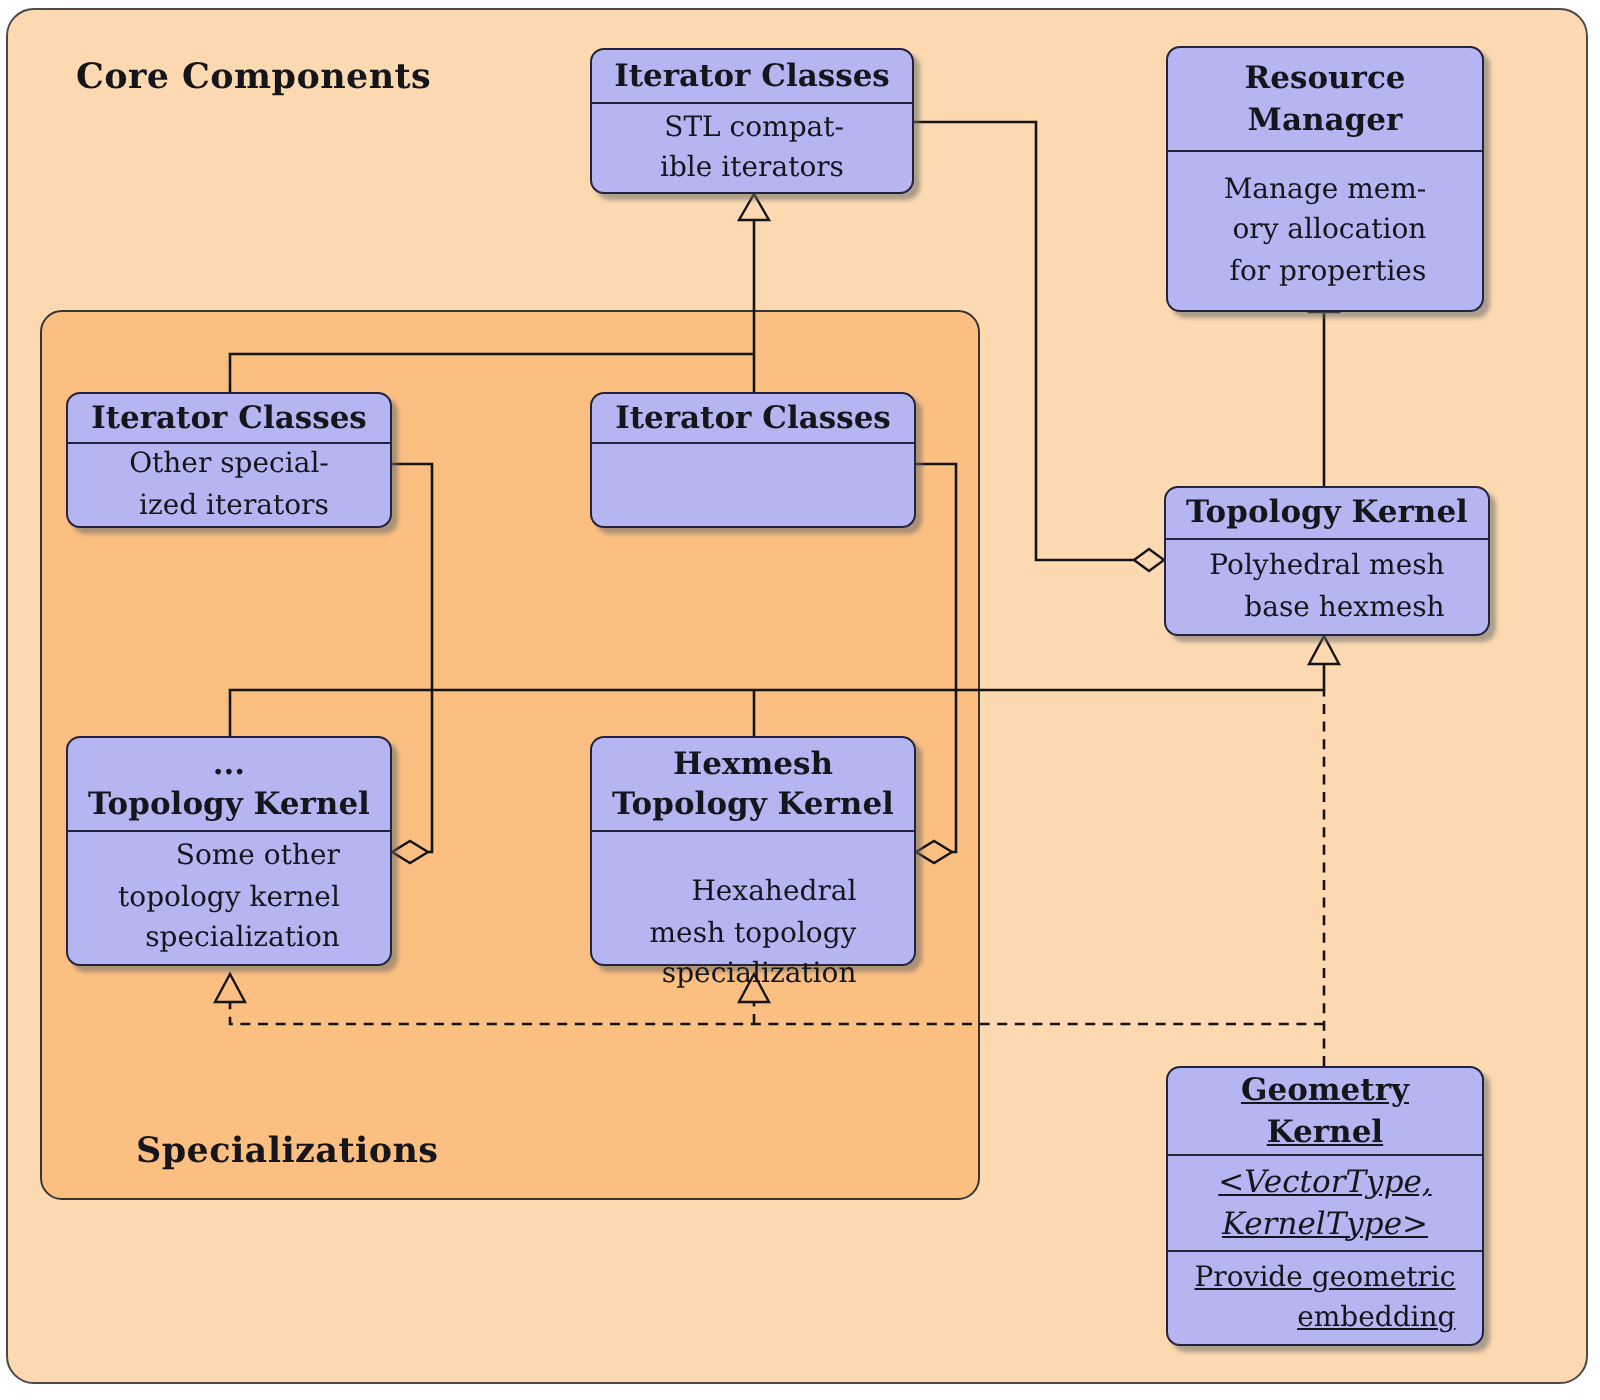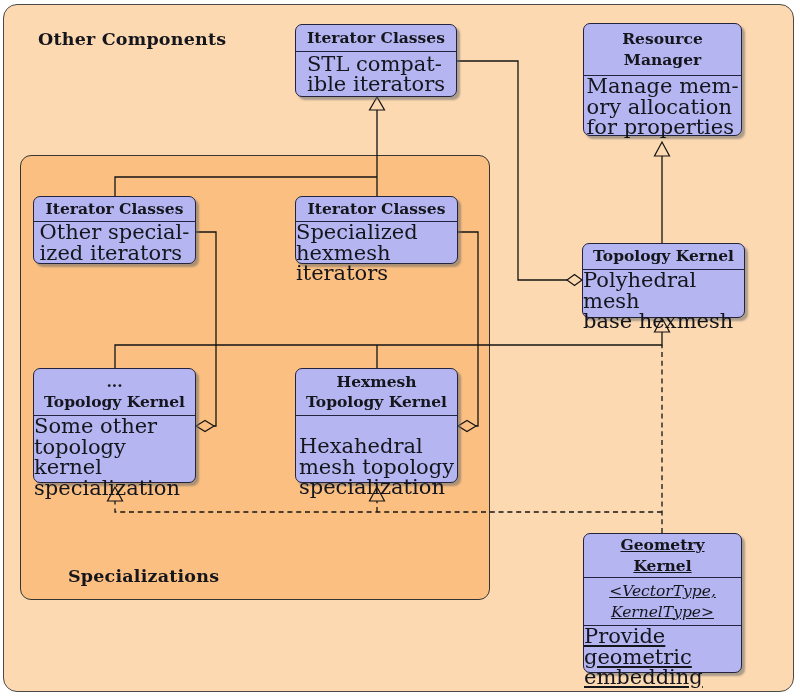--- a/index.html
+++ b/index.html
@@ -44,39 +44,39 @@
     display:flex;align-items:center;justify-content:center;white-space:pre-line;
     flex:0 0 auto;box-sizing:border-box;
   }
   .uml .m{
     font-style:italic;font-size:15.5px;line-height:20.5px;text-align:center;
     border-bottom:1.3px solid var(--node-border);
     display:flex;align-items:center;justify-content:center;white-space:pre-line;
     flex:0 0 auto;box-sizing:border-box;
   }
   .uml .b{
-    font-size:21px;line-height:20.5px;text-align:left;
+    font-size:14px;line-height:20.5px;text-align:right;
     display:flex;align-items:center;justify-content:center;white-space:pre-line;
     flex:1 1 auto;
   }
   .wires path{stroke:var(--line);stroke-width:1.3;fill:none;}
   .wires path.dash{stroke-dasharray:5 3.8;}
   .wires polygon{stroke:var(--line);stroke-width:1.2;}
   .fill-outer{fill:var(--outer-bg);}
   .fill-inner{fill:var(--inner-bg);}
 </style>
 </head>
 <body>
 
 <div class="canvas">
 
   <div class="outer-frame"></div>
   <div class="inner-frame"></div>
 
-  <div class="region-label core-label">Other Components</div>
+  <div class="region-label core-label">Core Components</div>
   <div class="region-label spec-label">Specializations</div>
 
   <svg class="wires" width="800" height="700">
 
     <path d="M115,196 V177 H377 M377,196 V110"></path>
     <polygon class="fill-outer" points="377,97 369.5,110 384.5,110"></polygon>
 
     <path d="M457,61 H518 V280 H568"></path>
     <polygon class="fill-outer" points="582,280 574.5,274.5 567,280 574.5,285.5"></polygon>
 
@@ -97,21 +97,21 @@
     <polygon class="fill-inner" points="115,487 107.5,501 122.5,501"></polygon>
     <polygon class="fill-inner" points="377,487 369.5,501 384.5,501"></polygon>
   </svg>
 
   <div class="uml" style="left:295px;top:24px;width:162px;height:73px;">
     <div class="t" style="height:27px;">Iterator Classes</div>
     <div class="b">STL compat-
 ible iterators</div>
   </div>
 
-  <div class="uml" style="left:583px;top:23px;width:159px;height:113px;">
+  <div class="uml" style="left:583px;top:23px;width:159px;height:133px;">
     <div class="t" style="height:52px;">Resource
 Manager</div>
     <div class="b">Manage mem-
 ory allocation
 for properties</div>
   </div>
 
   <div class="uml" style="left:582px;top:243px;width:163px;height:75px;">
     <div class="t" style="height:26px;">Topology Kernel</div>
     <div class="b">Polyhedral mesh
@@ -128,22 +128,20 @@
   </div>
 
   <div class="uml" style="left:33px;top:196px;width:163px;height:68px;">
     <div class="t" style="height:25px;">Iterator Classes</div>
     <div class="b">Other special-
 ized iterators</div>
   </div>
 
   <div class="uml" style="left:295px;top:196px;width:163px;height:68px;">
     <div class="t" style="height:25px;">Iterator Classes</div>
-    <div class="b">Specialized
-hexmesh iterators</div>
   </div>
 
   <div class="uml" style="left:33px;top:368px;width:163px;height:115px;">
     <div class="t" style="height:47px;">...
 Topology Kernel</div>
     <div class="b">Some other
 topology kernel
 specialization</div>
   </div>
 

